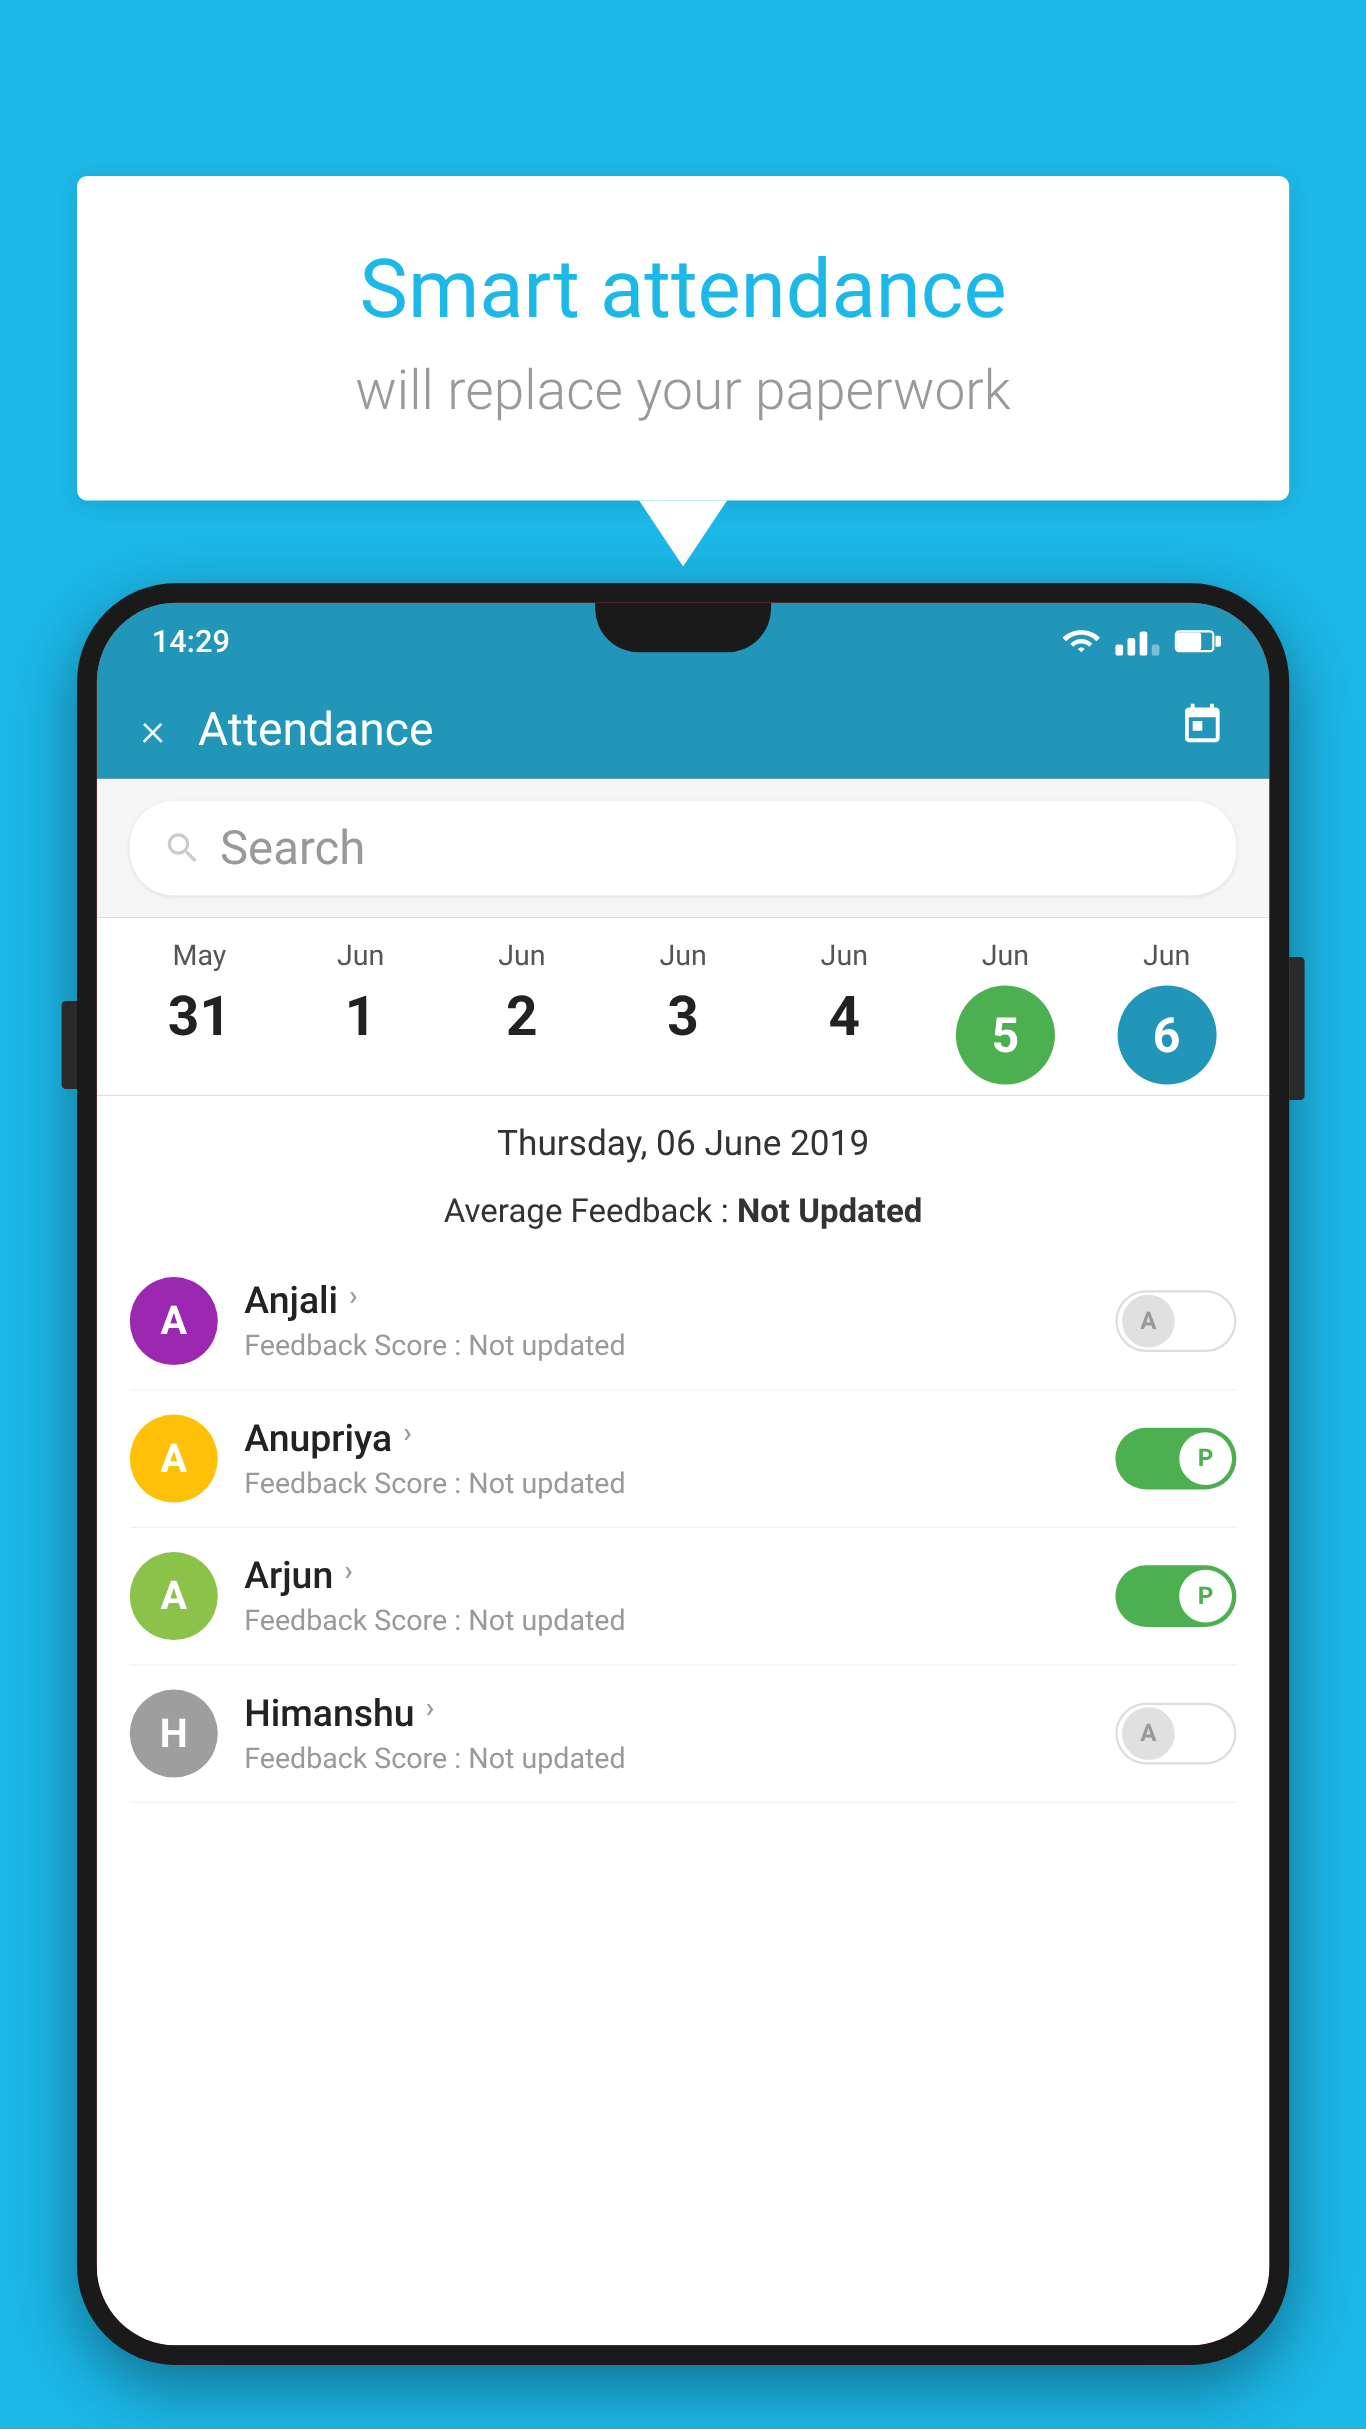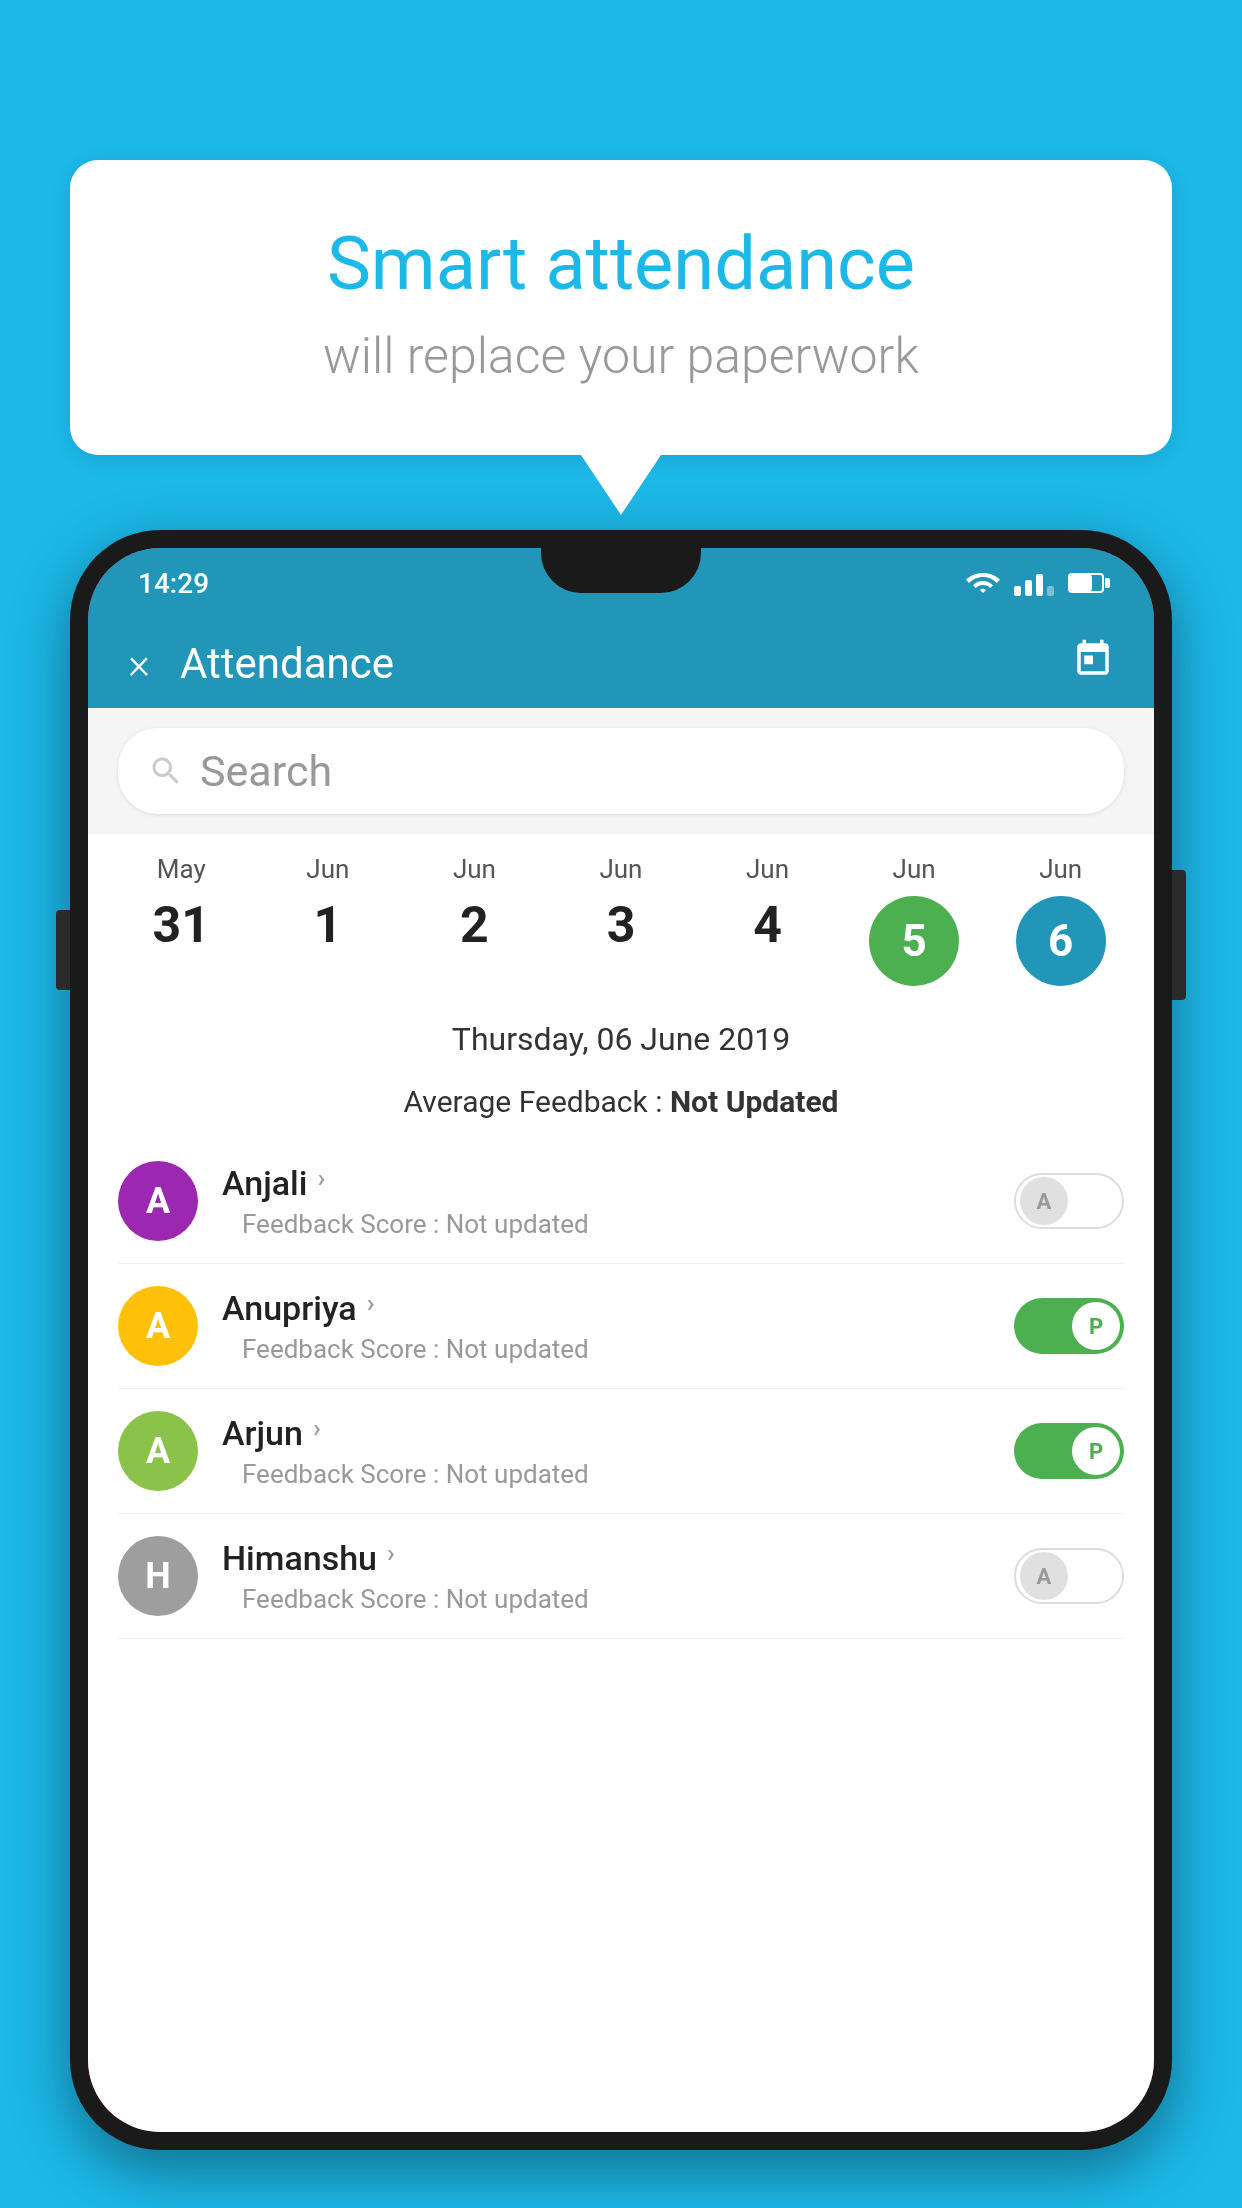--- a/index.html
+++ b/index.html
@@ -16,21 +16,21 @@
     
     .speech-bubble-container {
       position: absolute;
       top: 160px;
       left: 70px;
       right: 70px;
     }
 
     .speech-bubble {
       background: white;
-      border-radius: 28px;
+      border-radius: 9px;
       padding: 60px 80px 70px;
       text-align: center;
       box-shadow: 0 4px 20px rgba(0,0,0,0.1);
     }
 
     .speech-bubble-title {
       font-size: 74px;
       color: #1cb8e8;
       font-weight: 400;
       margin-bottom: 20px;
@@ -379,21 +379,20 @@
 
     .chevron {
       font-size: 26px;
       color: #999;
     }
 
     .student-feedback {
       font-size: 26px;
       color: #999;
       margin-top: 6px;
-      margin-left: 20px;
     }
 
     .toggle-track {
       width: 110px;
       height: 56px;
       border-radius: 28px;
       display: flex;
       align-items: center;
       padding: 4px;
       position: relative;

